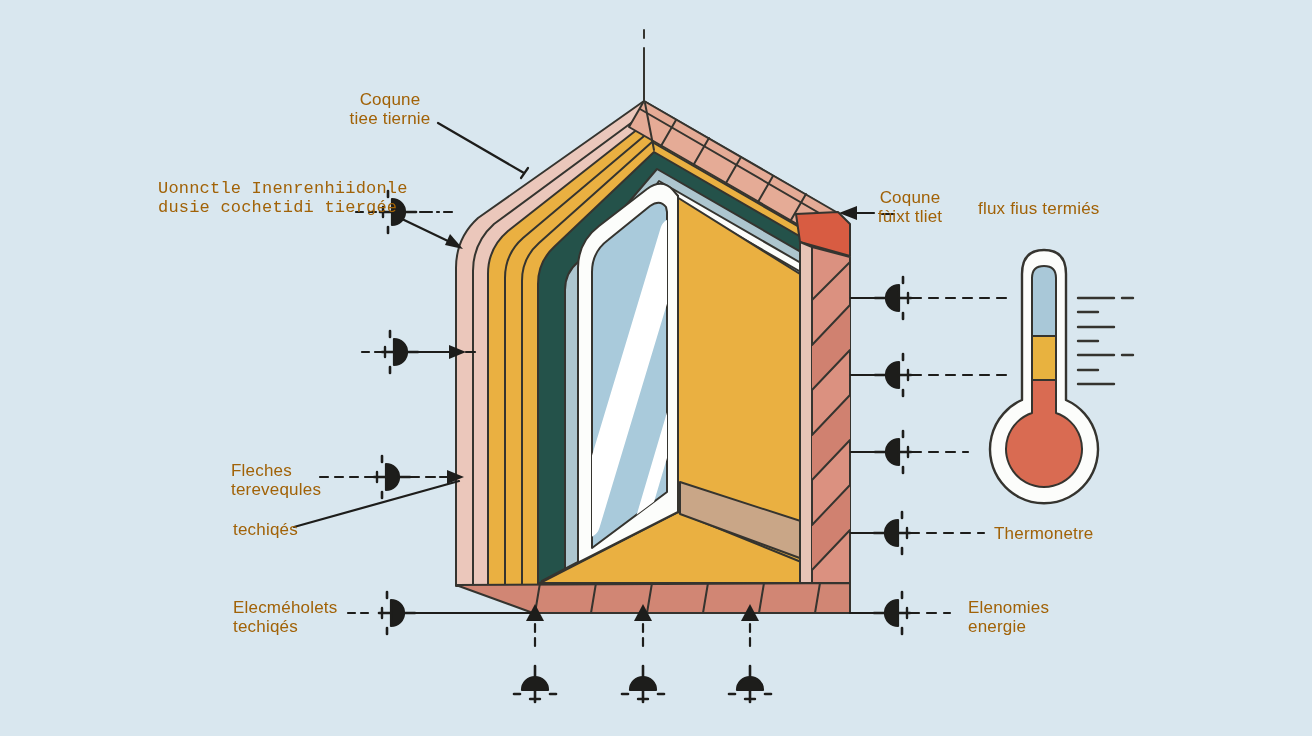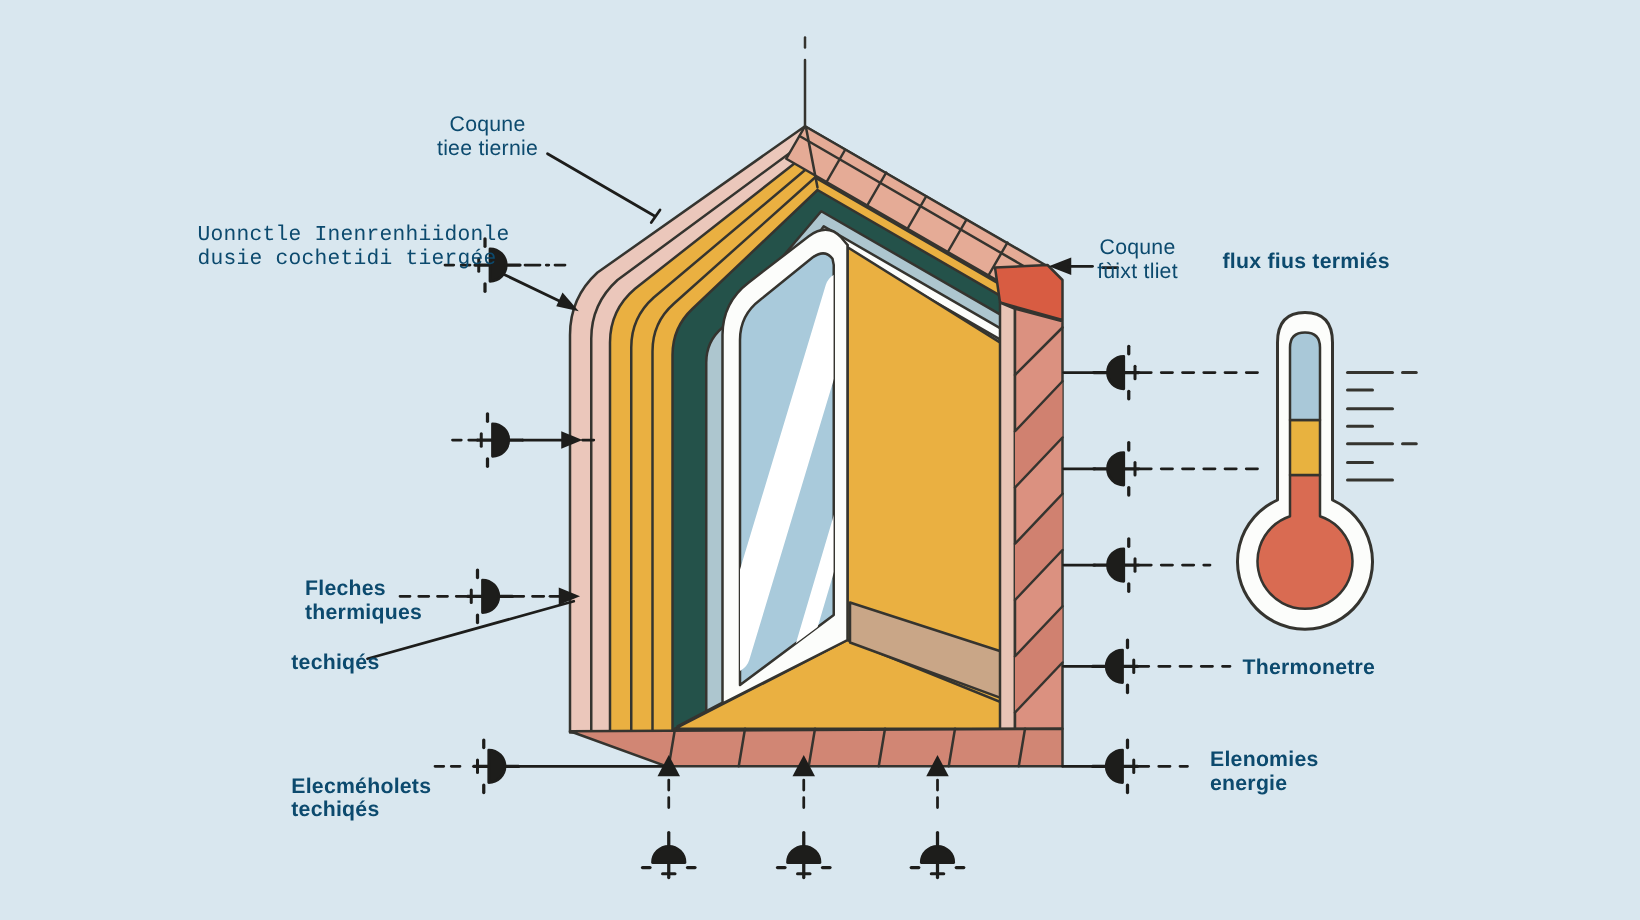--- a/index.html
+++ b/index.html
@@ -1,24 +1,24 @@
 <!DOCTYPE html>
 <html><head>
 <meta charset="utf-8">
 <style>
   html,body{margin:0;padding:0;}
   body{width:1312px;height:736px;overflow:hidden;background:#d9e7ef;
        font-family:"Liberation Sans", sans-serif;}
   #canvas{position:relative;width:1312px;height:736px;}
   #diagram{position:absolute;left:0;top:0;}
-  .lbl{position:absolute;color:#0c4a6e;font-size:17px;line-height:1.14;
+  .lbl{position:absolute;color:#a16207;font-size:17px;line-height:1.14;
        letter-spacing:.2px;white-space:nowrap;}
   .lbl span{display:block;}
   .center{text-align:center;}
-  .left{text-align:left;font-weight:bold;}
+  .left{text-align:left;}
 </style>
 </head>
 <body>
 
 <div id="canvas">
 
 <svg id="diagram" width="1312" height="736" viewBox="0 0 1312 736" stroke-linecap="round" stroke-linejoin="round">
   <defs>
     <g id="loopglyph">
       <line x1="0" y1="-22" x2="0" y2="14" stroke="#1d1d1b" stroke-width="2.6"></line>
@@ -194,30 +194,30 @@
   <span>Coqune</span>
   <span>tiee tiernie</span>
 </div>
 
 <div class="lbl center" style="left:158px;top:179px;width:212px;font-family:Liberation Mono, monospace;">
   <span>Uonnctle Inenrenhiidonle</span>
   <span>dusie cochetidi tiergée</span>
 </div>
 
 
-<div class="lbl left" style="left:244px;top:461px;width:130px;">
+<div class="lbl left" style="left:231px;top:461px;width:130px;">
   <span>Fleches</span>
-  <span>thermiques</span>
+  <span>terevequles</span>
 </div>
 
 <div class="lbl left" style="left:233px;top:520px;width:110px;">
   <span>techiqés</span>
 </div>
 
-<div class="lbl left" style="left:233px;top:598px;width:150px;margin-top:21px;">
+<div class="lbl left" style="left:233px;top:598px;width:150px;">
   <span>Elecméholets</span>
   <span>techiqés</span>
 </div>
 
 <div class="lbl center" style="left:862px;top:188px;width:96px;">
   <span>Coqune</span>
   <span>fùixt tliet</span>
 </div>
 
 <div class="lbl left" style="left:978px;top:199px;width:160px;">

